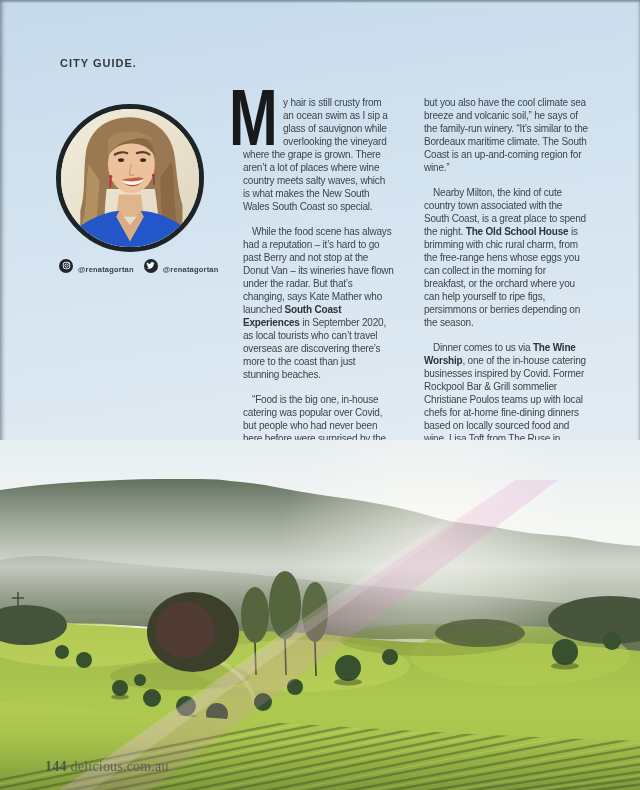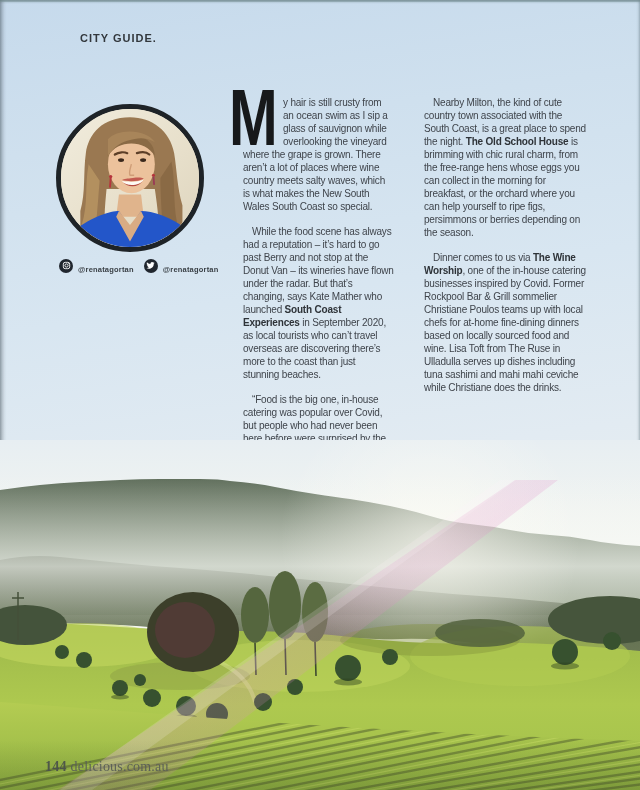--- a/index.html
+++ b/index.html
@@ -4,22 +4,22 @@
 <style>
   html,body{margin:0;padding:0;background:#555;}
   .page{
     position:relative;width:640px;height:790px;overflow:hidden;
     font-family:"Liberation Sans","DejaVu Sans",sans-serif;
     background:linear-gradient(172deg,#c6daec 0%,#cfe0ee 18%,#d8e6f1 38%,#e2ebf2 58%,#eaf0f2 75%,#eef2f1 100%);
     box-shadow:inset 3px 0 4px -1px rgba(40,50,60,.45), inset 0 2px 3px -1px rgba(70,95,100,.55), inset -2px 0 3px -1px rgba(70,90,100,.35);
   }
   .top-edge{position:absolute;left:0;top:0;width:100%;height:2px;background:rgba(125,150,152,.45);}
   .section-header{
-    position:absolute;left:60px;top:32px;
-    font-size:11px;font-weight:bold;letter-spacing:1px;color:#32373c;margin-left:20px;
+    position:absolute;left:60px;top:57px;
+    font-size:11px;font-weight:bold;letter-spacing:1px;color:#32373c;
   }
   
   .portrait{
     position:absolute;left:56px;top:104px;width:148px;height:148px;border-radius:50%;
     border:5px solid #1e2327;box-sizing:border-box;overflow:hidden;background:#e9e2d0;
   }
   .portrait svg{display:block;width:100%;height:100%;}
   
   .social-row{position:absolute;left:59px;top:257px;display:flex;align-items:center;gap:10px;}
   .social-item{display:flex;align-items:center;gap:5px;}
@@ -125,20 +125,21 @@
 
   <div class="col col-1">
     <div class="dropcap">M</div>
     <div class="dropcap-float"></div>
   <p><span>y hair is still crusty from an ocean swim as I sip a glass of sauvignon while overlooking the vineyard where the grape is grown. There aren’t a lot of places where wine country meets salty waves, which is what makes the New South Wales South Coast so special.</span></p>
       <p class="ind"><span>While the food scene has always had a reputation – it’s hard to go past Berry and not stop at the Donut Van – its wineries have flown under the radar. But that’s changing, says Kate Mather who launched </span><span class="bold">South Coast Experiences</span><span> in September 2020, as local tourists who can’t travel overseas are discovering there’s more to the coast than just stunning beaches.</span></p>
       <p class="ind"><span>“Food is the big one, in-house catering was popular over Covid, but people who had never been here before were surprised by the wineries,” she says. The Shoalhaven wine region stretches from Kiama, about two hours south of Sydney, all the way to Milton. The maritime climate and cool sea breeze makes it a unique place to grow grapes, according to </span><span class="bold">Cupitt’s Estate</span><span>’s head winemaker, Wally Cupitt.</span></p>
       <p class="ind"><span>“A lot of people see it as a challenge, it means lots more work in the vineyard,</span></p>
     </div>
   <div class="col col-2">
+      <p><span>but you also have the cool climate sea breeze and volcanic soil,” he says of the family-run winery. “It’s similar to the Bordeaux maritime climate. The South Coast is an up-and-coming region for wine.”</span></p>
       <p class="ind"><span>Nearby Milton, the kind of cute country town associated with the South Coast, is a great place to spend the night. </span><span class="bold">The Old School House</span><span> is brimming with chic rural charm, from the free-range hens whose eggs you can collect in the morning for breakfast, or the orchard where you can help yourself to ripe figs, persimmons or berries depending on the season.</span></p>
       <p class="ind"><span>Dinner comes to us via </span><span class="bold">The Wine Worship</span><span>, one of the in-house catering businesses inspired by Covid. Former Rockpool Bar &amp; Grill sommelier Christiane Poulos teams up with local chefs for at-home fine-dining dinners based on locally sourced food and wine. Lisa Toft from The Ruse in Ulladulla serves up dishes including tuna sashimi and mahi mahi ceviche while Christiane does the drinks.</span></p>
     </div>
 
   <div class="photo">
     <svg width="640" height="350" viewBox="0 0 640 350">
       <defs>
         <linearGradient id="skyG" x1="0" y1="0" x2="0" y2="1">
           <stop offset="0" stop-color="#e7eef2"></stop>
             <stop offset=".35" stop-color="#f1f4f1"></stop>

